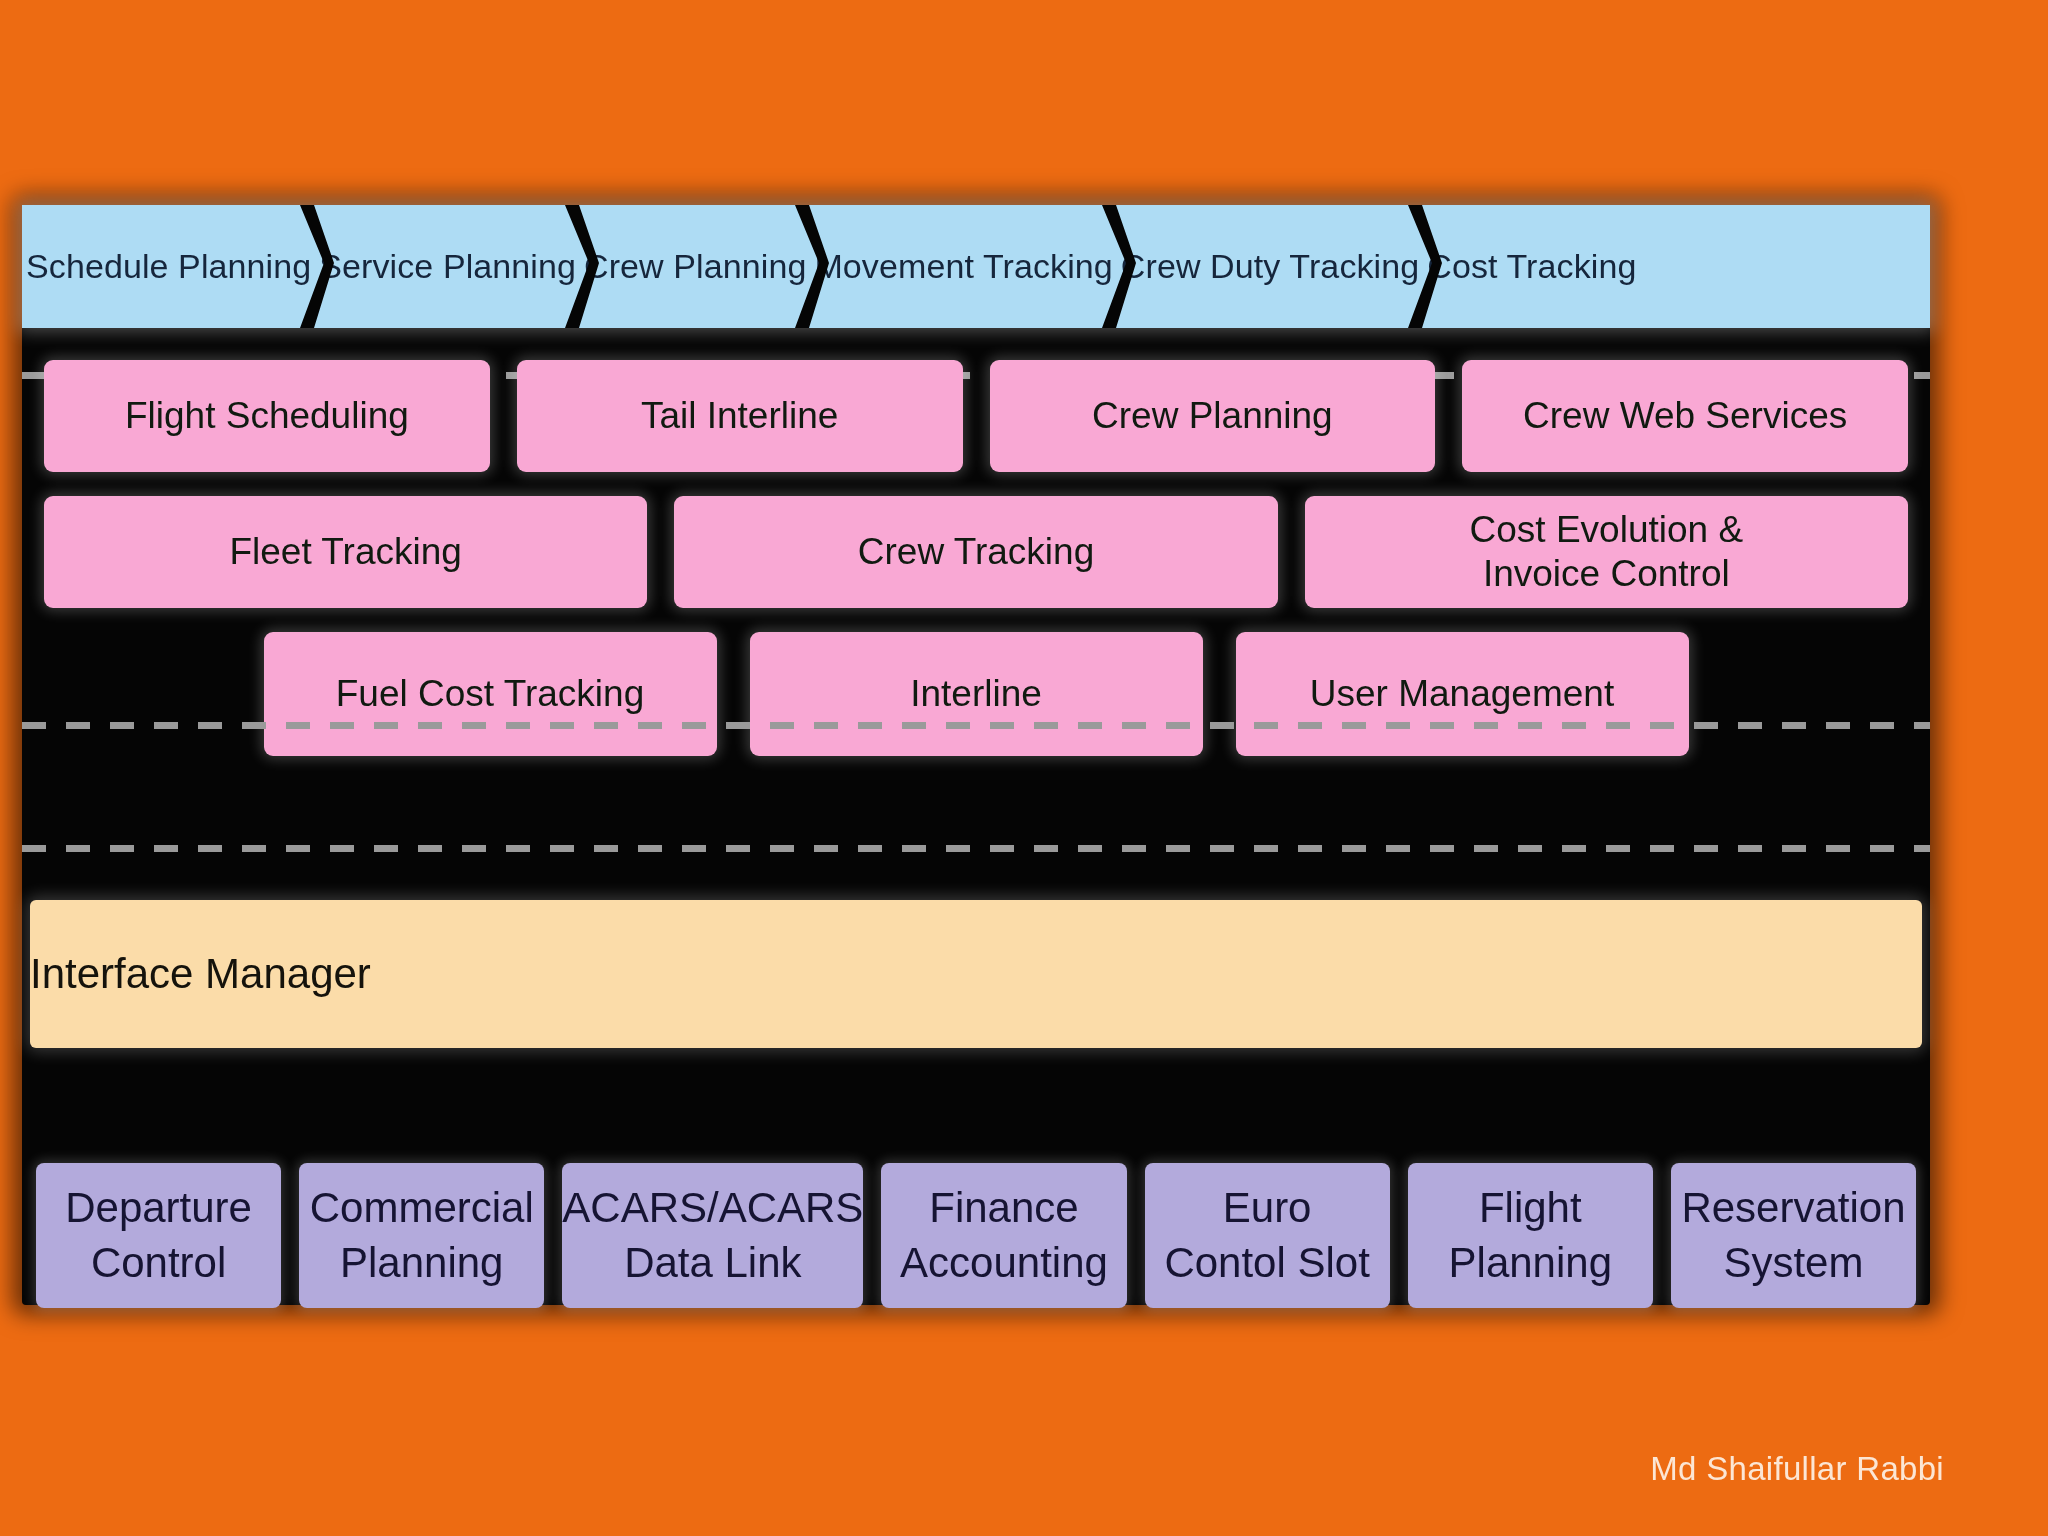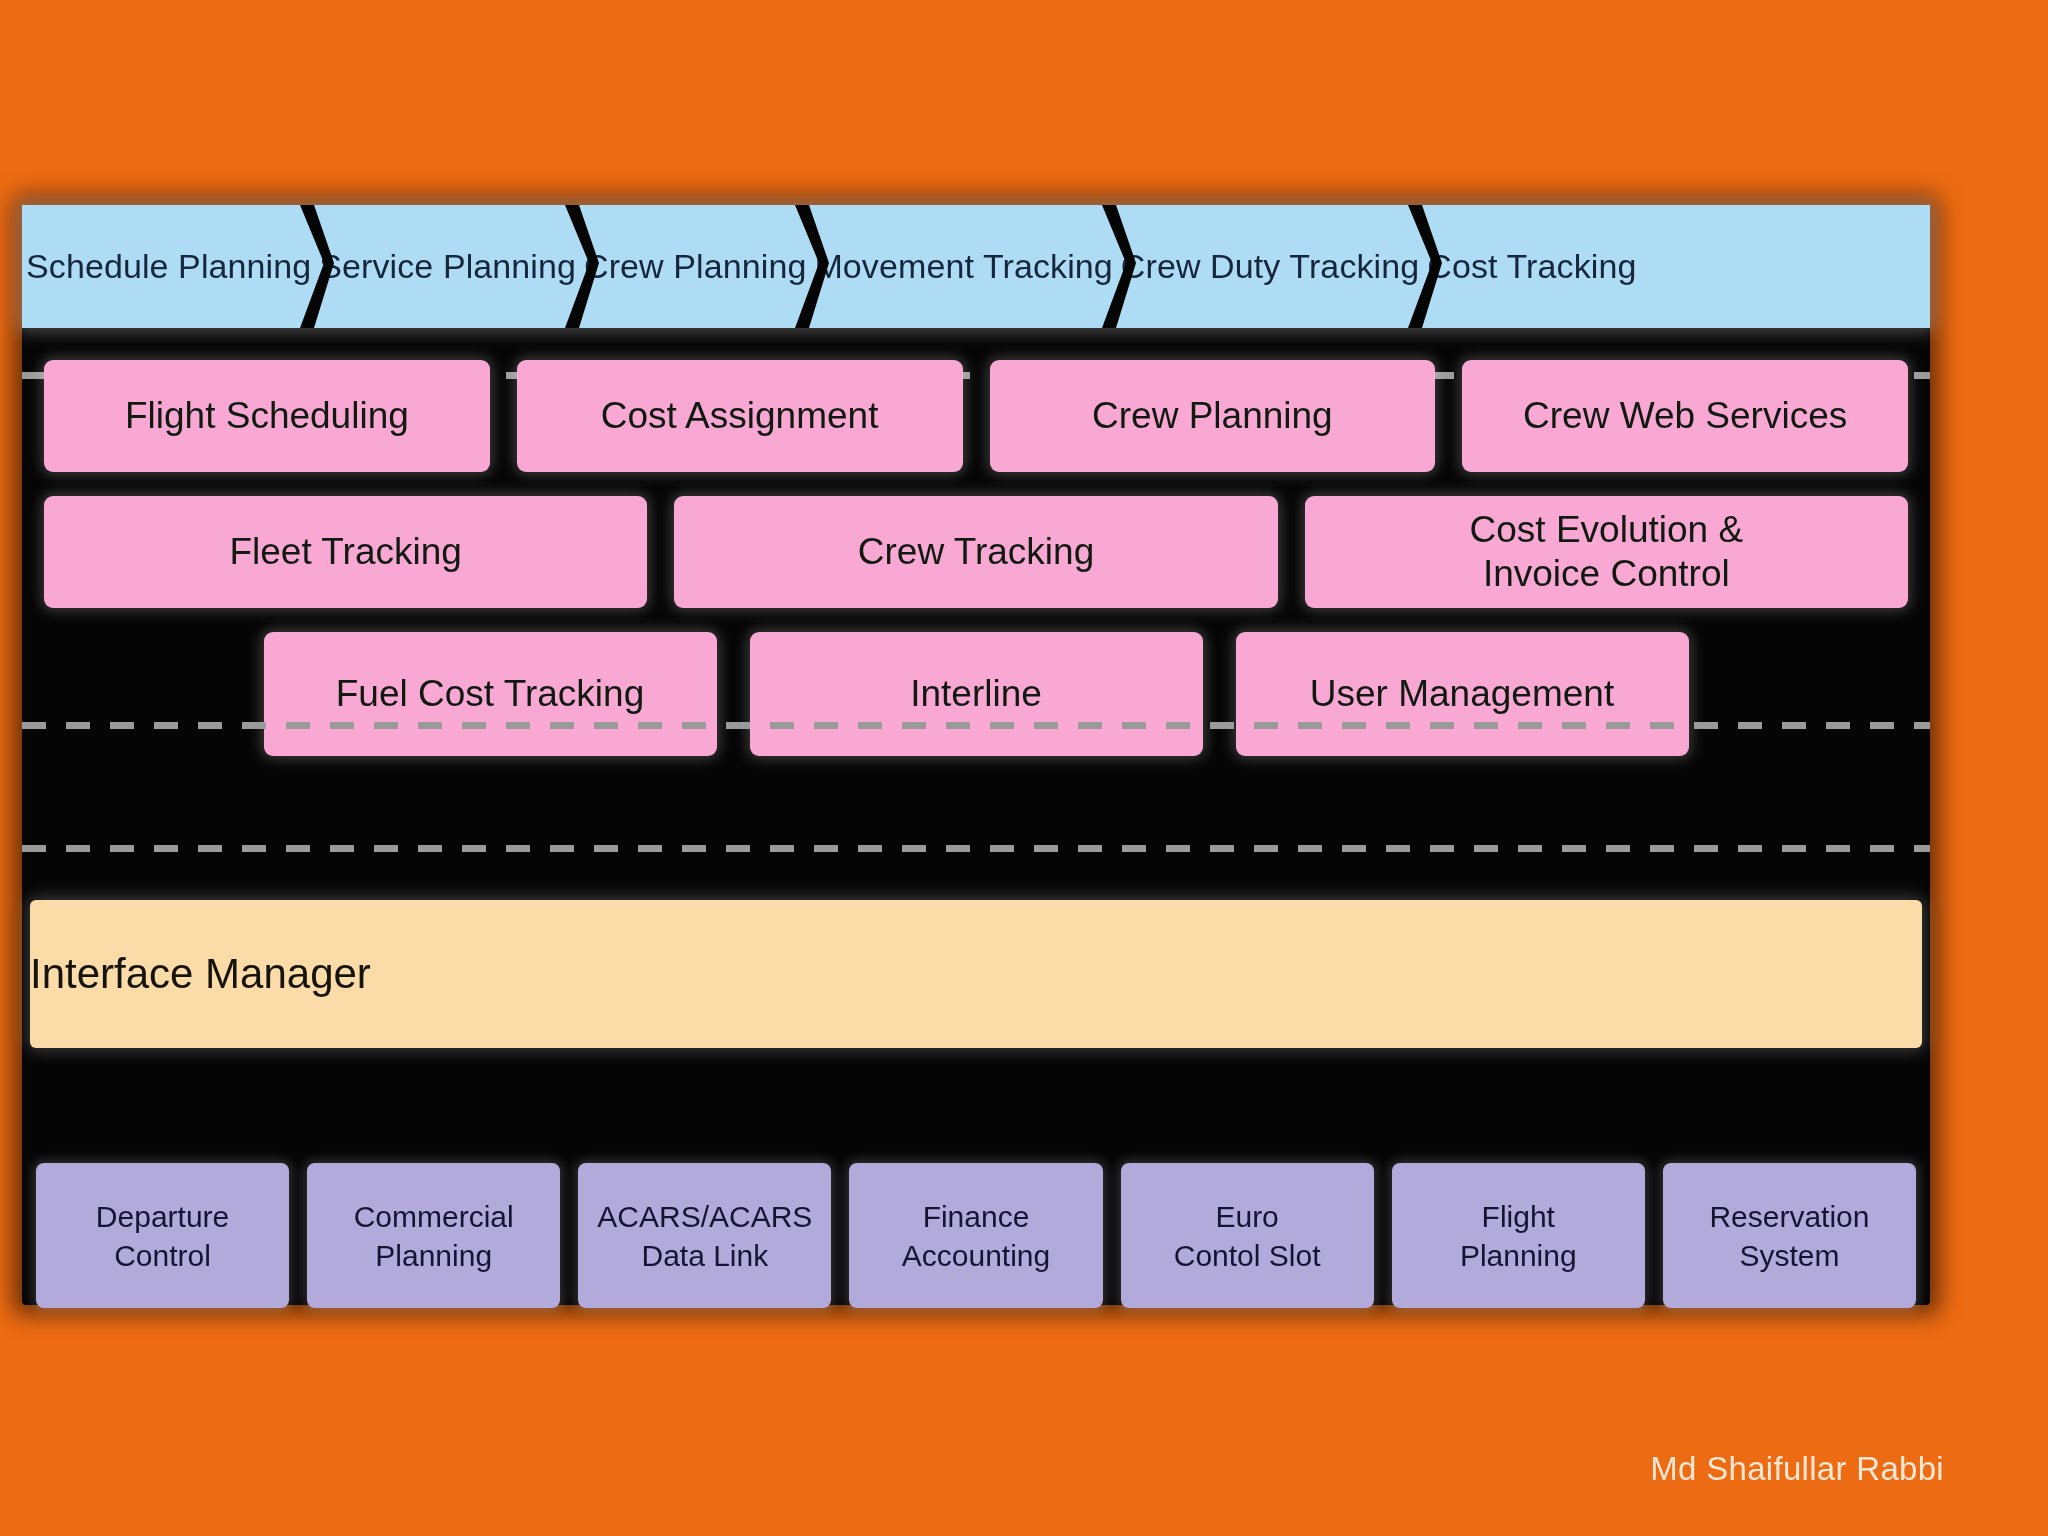--- a/index.html
+++ b/index.html
@@ -145,21 +145,21 @@
     flex: 1 1 0;
     background: #B3AADC;
     border-radius: 8px;
     height: 145px;
     display: flex;
     flex-direction: column;
     align-items: center;
     justify-content: center;
     text-align: center;
     color: #161433;
-    font-size: 30px;
+    font-size: 42px;
     line-height: 1.30;
     box-shadow: 0 0 12px 3px rgba(255,255,255,0.18);
   }
 
   
   .watermark {
     position: absolute;
     right: 104px;
     bottom: 48px;
     color: #FCE6D4;
@@ -220,21 +220,21 @@
 
   <div class="dashline dash-1"></div>
 
   <div class="modules">
 
     <div class="mod-row">
       <div class="mbox">
         <span>Flight Scheduling</span>
       </div>
       <div class="mbox">
-        <span>Cost Assignment</span>
+        <span>Tail Interline</span>
       </div>
       <div class="mbox">
         <span>Crew Planning</span>
       </div>
       <div class="mbox">
         <span>Crew Web Services</span>
       </div>
     </div>
 
     <div class="mod-row">

